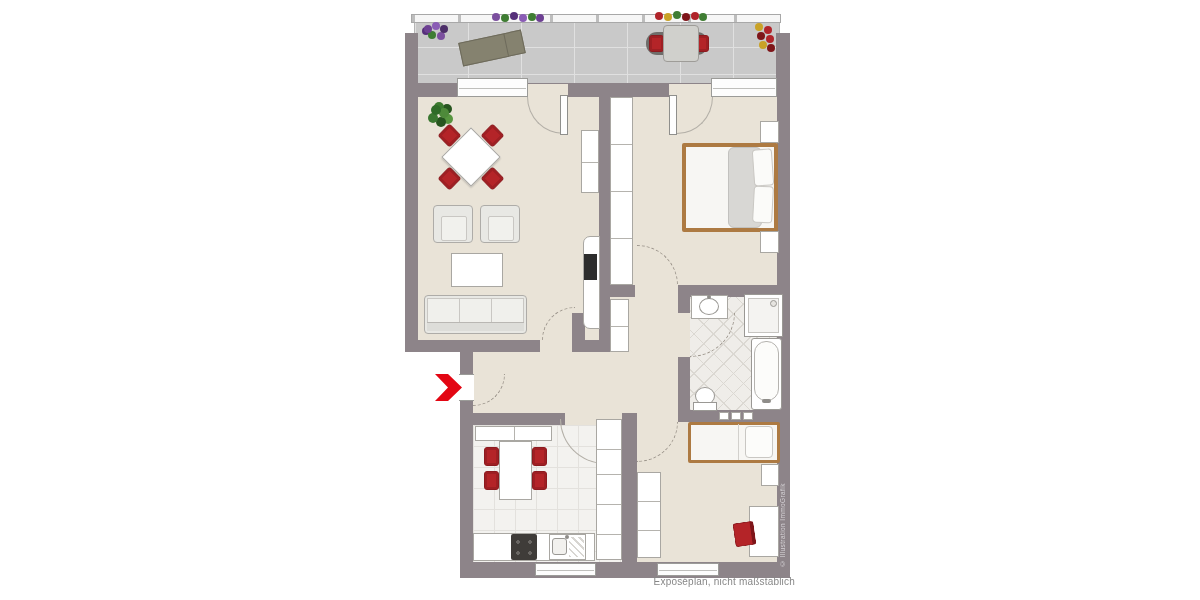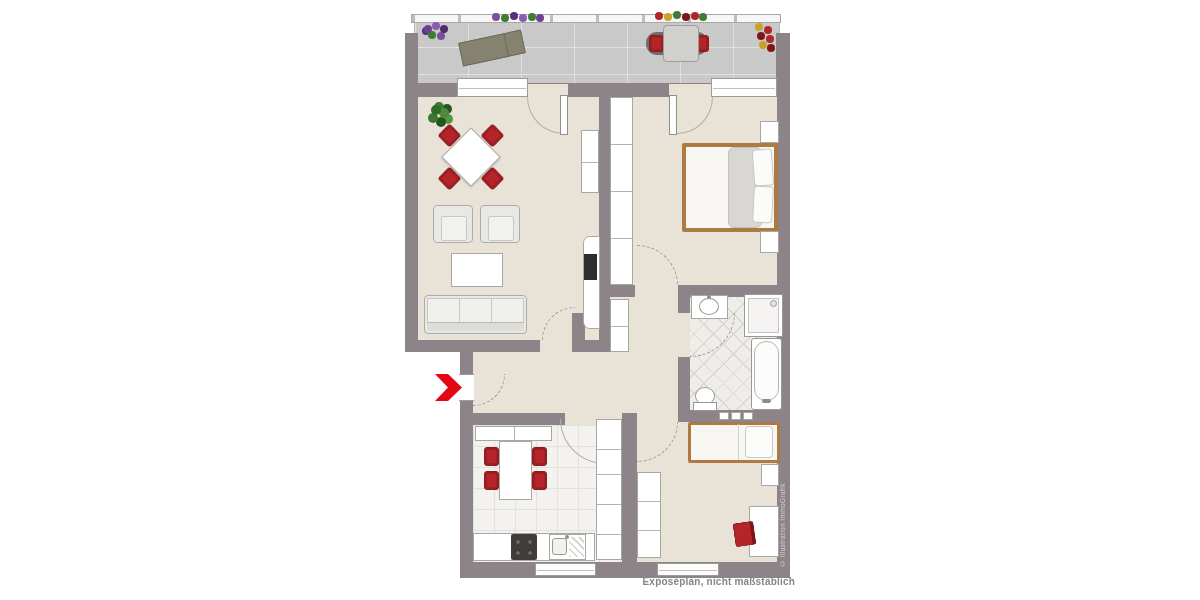--- a/index.html
+++ b/index.html
@@ -44,21 +44,21 @@
   
   .sofa{position:absolute;background:#e8e8e4;border:1px solid #aeaca8;border-radius:4px;box-sizing:border-box;}
   .sofa::before{content:"";position:absolute;left:2px;top:2px;width:97px;height:25px;
      background:#f0f0ec;border:1px solid #c9c7c3;box-sizing:border-box;
      background-image:repeating-linear-gradient(90deg,transparent 0 31px,#c9c7c3 31px 32px);}
   .sofa::after{content:"";position:absolute;left:2px;bottom:2px;right:2px;height:8px;
      background:#ddddd9;border-top:1px solid #b9b7b3;}
   .armchair{position:absolute;background:#e8e8e4;border:1px solid #aeaca8;border-radius:4px;box-sizing:border-box;}
   .armchair::before{content:"";position:absolute;left:7px;top:10px;width:24px;height:23px;
      background:#f1f1ed;border:1px solid #c9c7c3;border-radius:2px;}
-  .caption{position:absolute;font-size:10px;font-weight:700;color:#878787;letter-spacing:0.2px;}
+  .caption{position:absolute;font-size:10px;font-weight:400;color:#878787;letter-spacing:0.2px;}
   .copyright{position:absolute;font-size:6.5px;color:#d6d3d6;writing-mode:vertical-rl;
      transform:rotate(180deg);letter-spacing:0.4px;}
 </style>
 </head>
 <body>
 
 <div class="beige" style="left:405px;top:85px;width:385px;height:267px;"></div>
 <div class="beige" style="left:460px;top:352px;width:330px;height:226px;"></div>
 <div class="balcony-tiles" style="left:414px;top:20px;width:364px;height:65px;"></div>
 <div class="bath-tiles" style="left:690px;top:297px;width:87px;height:113px;"></div>

